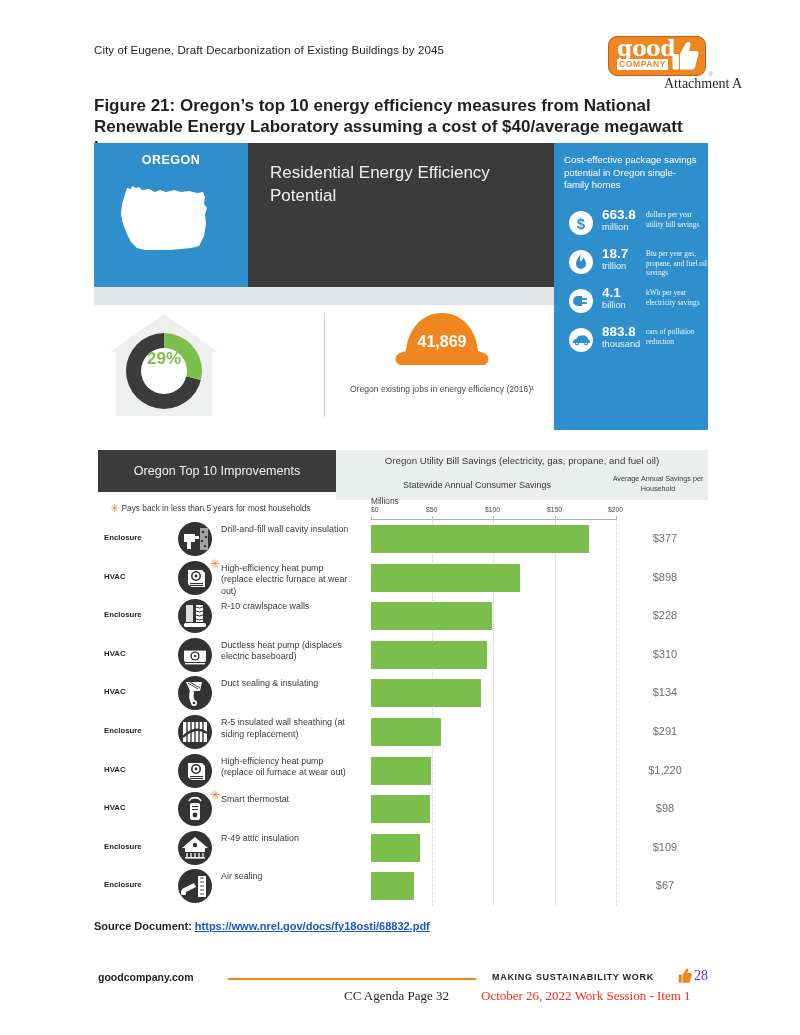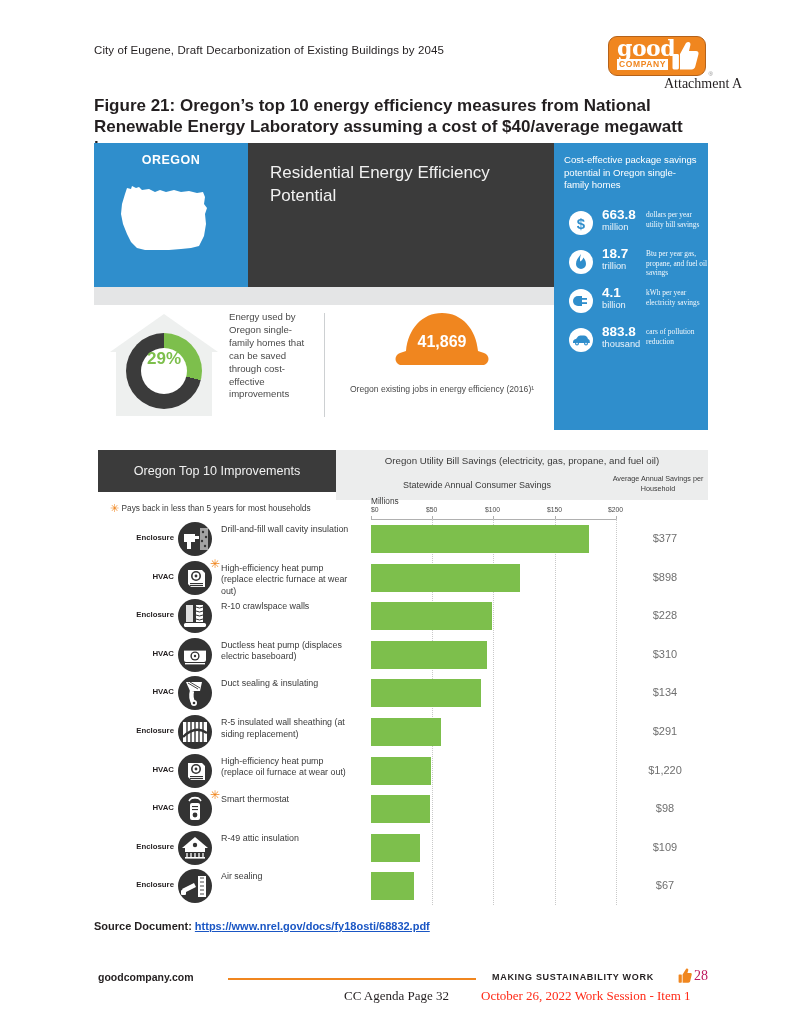--- a/index.html
+++ b/index.html
@@ -74,36 +74,36 @@
   .ch-millions{position:absolute;left:273px;top:46px;width:352px;font-size:8.3px;color:#3a3a3a;}
   .axis{position:absolute;left:273px;top:62px;width:248px;height:8px;}
   .axis-line{position:absolute;left:0;top:7px;width:246px;height:1px;background:#b0b0b0;}
   .tick{position:absolute;top:4px;width:1px;height:4px;background:#b0b0b0;}
   .tick-lbl{position:absolute;top:-6px;font-size:6.8px;color:#4a4a4a;}
 
   .grid{position:absolute;left:273px;top:69px;width:248px;height:386px;}
   .gline{position:absolute;top:0;bottom:0;width:1px;border-left:1px dotted #c9c9c9;}
 
   .row{position:absolute;left:0;width:610px;height:38.6px;}
-  .cat{position:absolute;left:6px;top:13px;width:70px;text-align:right;font-size:7.8px;font-weight:bold;color:#231f20;}
+  .cat{position:absolute;left:6px;top:13px;width:70px;text-align:left;font-size:7.8px;font-weight:bold;color:#231f20;}
   .ic{position:absolute;left:80px;top:2px;width:34px;height:34px;border-radius:50%;background:#333;overflow:hidden;}
   .ic svg{display:block;}
   .ic-ast{position:absolute;left:112px;top:-1px;color:#F0861F;font-size:12px;line-height:12px;}
   .meas{position:absolute;left:123px;top:4px;width:128px;font-size:8.9px;line-height:11.6px;color:#3a3a3a;}
   .bar{position:absolute;left:273px;height:28px;top:5px;background:#7DBF4C;}
   .hh{position:absolute;left:528px;top:12px;width:78px;text-align:center;font-size:11px;color:#6f6f6f;}
 
   
   .source{position:absolute;left:94px;top:920px;font-size:11px;font-weight:bold;color:#231f20;}
   .source a{color:#1a56c4;}
   .f-good{position:absolute;left:98px;top:971px;font-size:10.5px;font-weight:bold;color:#231f20;}
   .f-rule{position:absolute;left:228px;top:978px;width:248px;height:1.5px;background:#F0861F;}
   .f-msw{position:absolute;left:492px;top:972px;font-size:9px;font-weight:bold;letter-spacing:.7px;color:#231f20;}
   .f-flag{position:absolute;left:678px;top:968px;width:14px;height:16px;}
-  .f-num{position:absolute;left:694px;top:968px;font-family:"Liberation Serif",serif;font-size:14px;color:#be185d;}
+  .f-num{position:absolute;left:694px;top:968px;font-family:"Liberation Serif",serif;font-size:14px;color:#6d28d9;}
   .f-agenda{position:absolute;left:344px;top:988px;font-family:"Liberation Serif",serif;font-size:13px;color:#231f20;}
   .f-session{position:absolute;left:481px;top:988px;font-family:"Liberation Serif",serif;font-size:13px;color:#ff2a17;}
 </style>
 </head>
 <body>
 
 <div class="page">
 
   <div class="doc-header">City of Eugene, Draft Decarbonization of Existing Buildings by 2045</div>
 
@@ -192,21 +192,20 @@
 
     <div class="donut-wrap">
       <svg class="house" viewBox="0 0 120 112">
         <path d="M60 4 L114 42 L108 42 L108 106 L12 106 L12 42 L6 42 Z" fill="#eef0ef"></path>
       </svg>
       <div class="donut">
         <div class="donut-hole"></div>
         <div class="donut-pct">29%</div>
       </div>
     </div>
-    <div class="donut-text">Energy used by Oregon single-family homes that can be saved through cost-effective improvements</div>
     <div class="divider"></div>
 
     <div class="hat-wrap">
       <svg class="hat" viewBox="0 0 100 66">
         <path d="M50 2 C30 2 16 18 14 40 L8 42 C2 44 2 52 8 54 L92 54 C98 52 98 44 92 42 L86 40 C84 18 70 2 50 2 Z" fill="#F0861F"></path>
       </svg>
       <div class="hat-num">41,869</div>
       <div class="hat-cap">Oregon existing jobs in energy efficiency (2016)¹</div>
     </div>
   </div>

